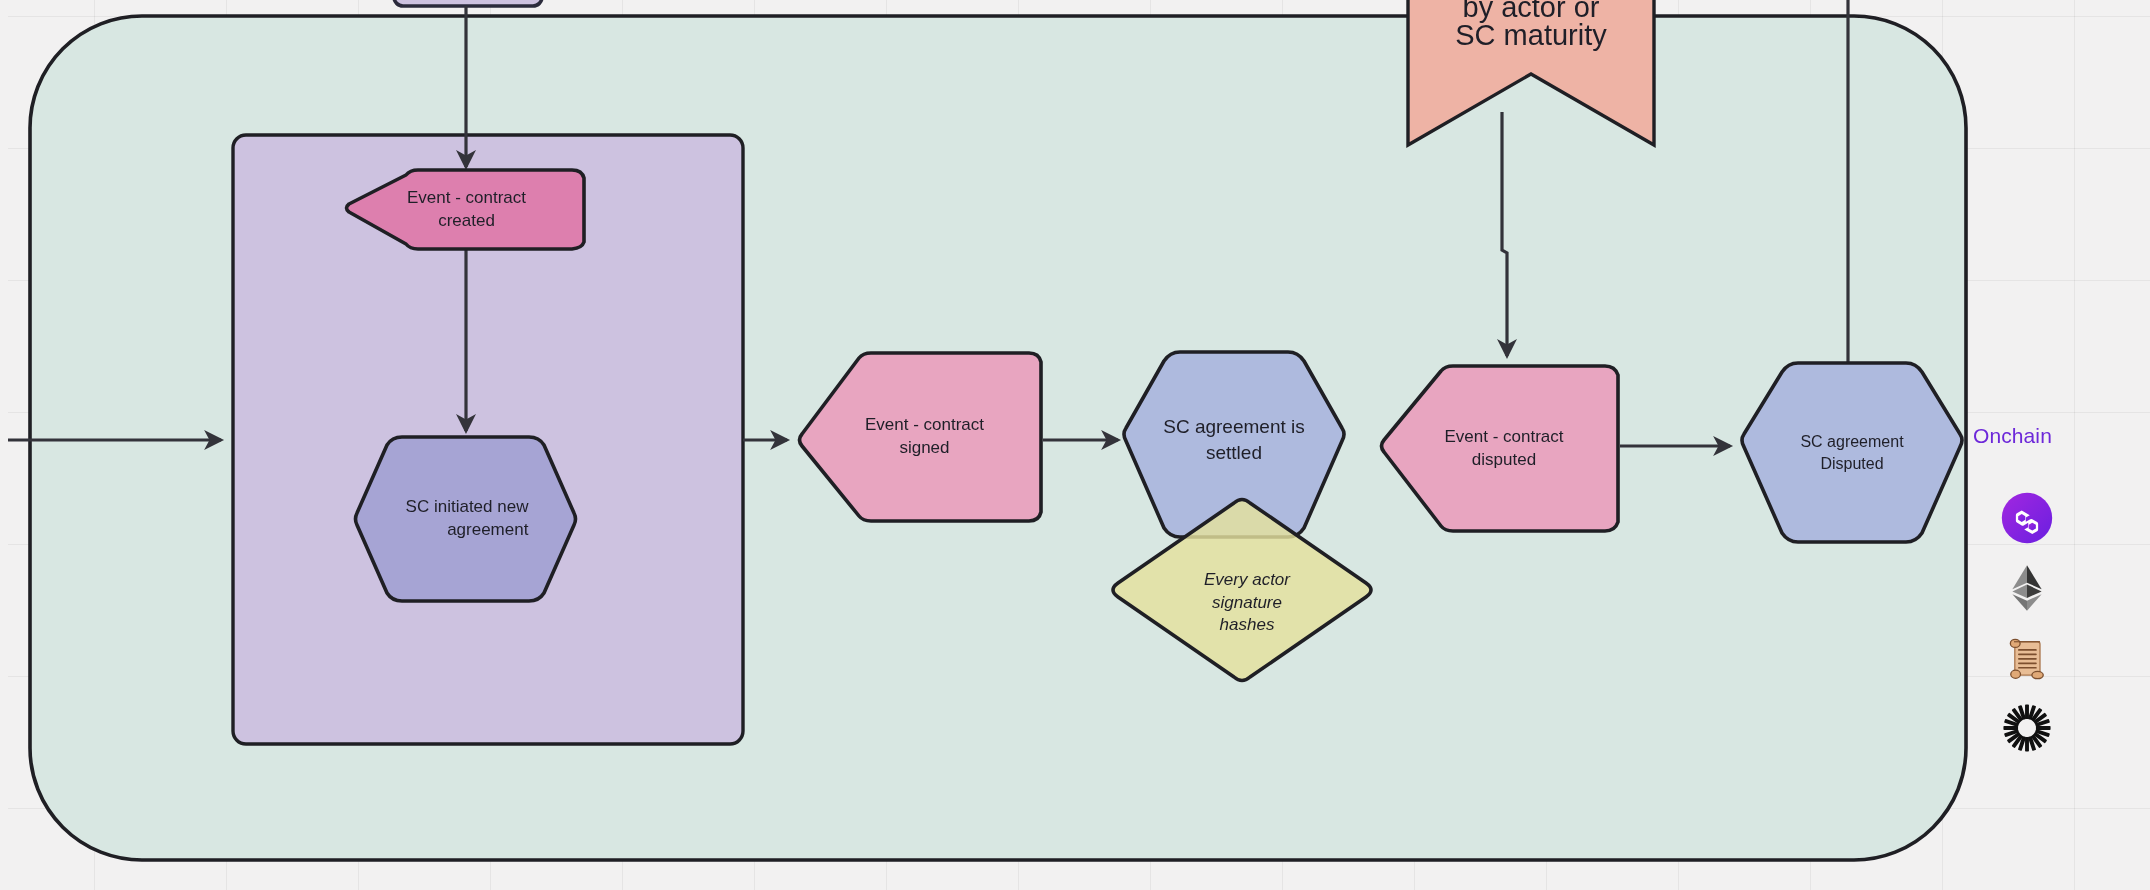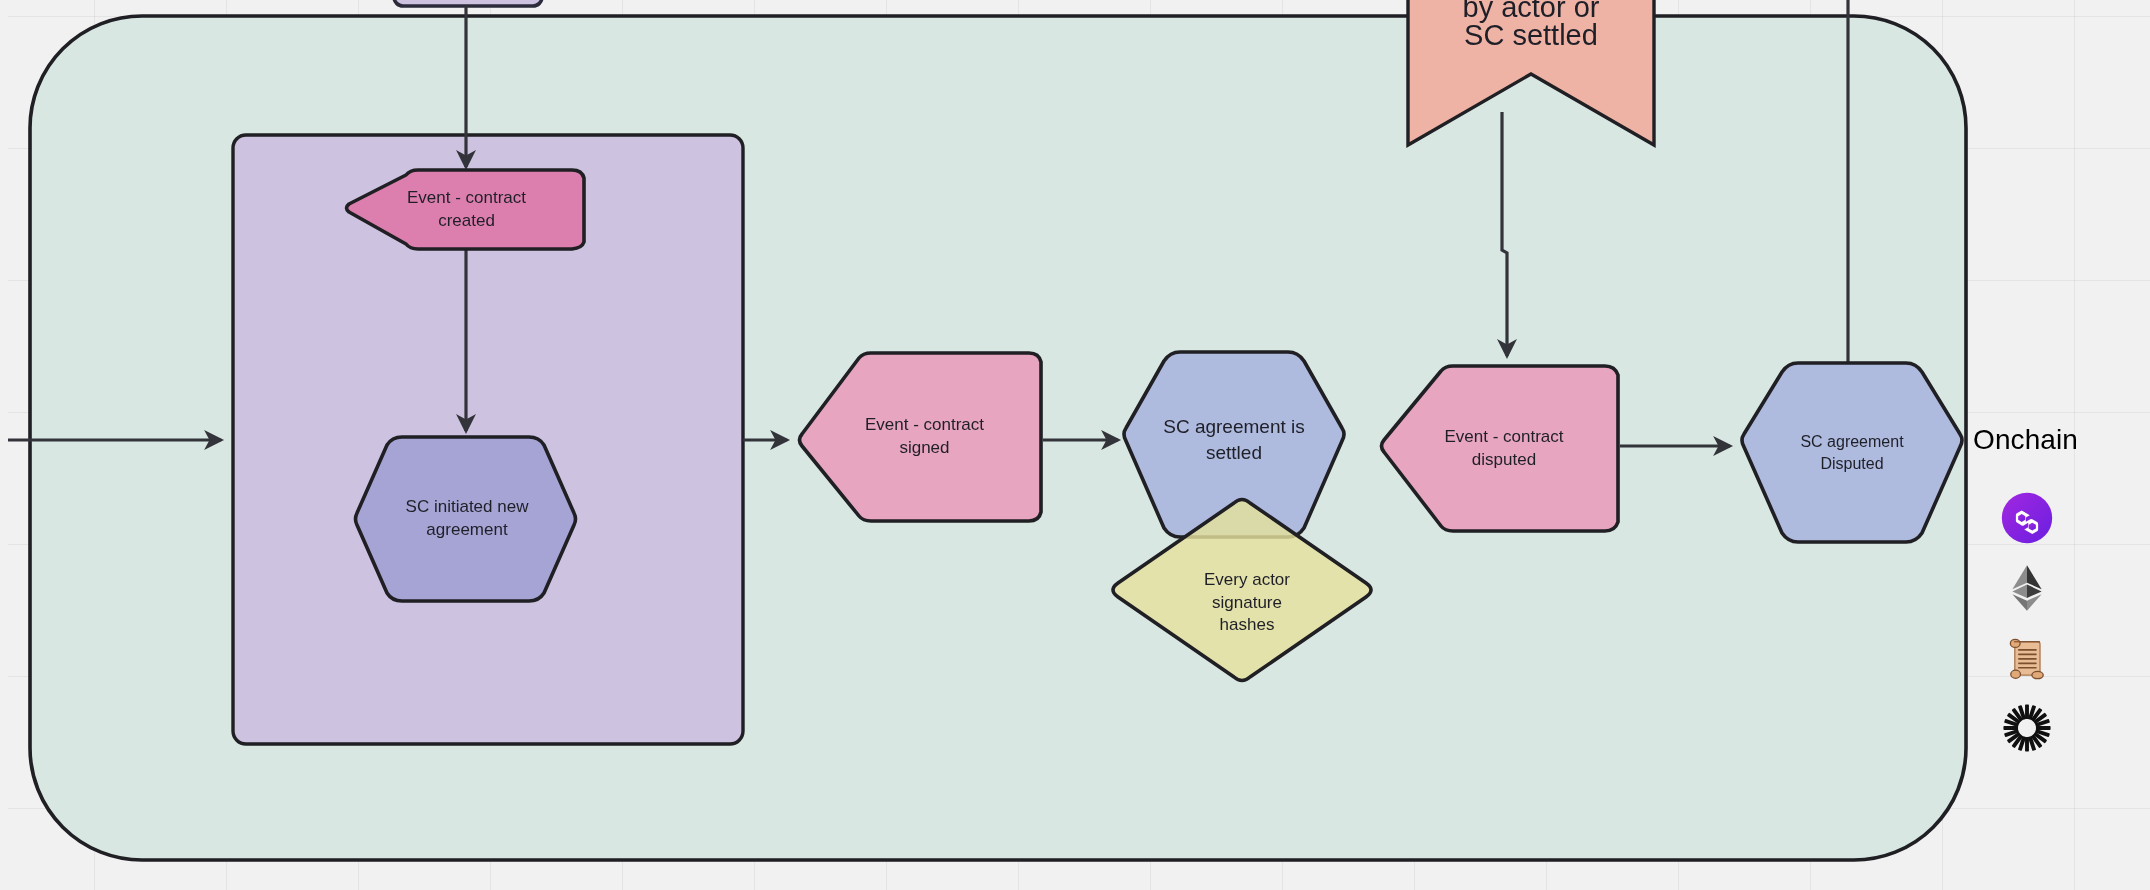--- a/index.html
+++ b/index.html
@@ -40,22 +40,22 @@
     align-items: center;
     justify-content: center;
     text-align: center;
     color: #1f1f28;
     line-height: 1.33;
     pointer-events: none;
     white-space: pre-line;
   }
   .lane-title {
     position: absolute;
-    font-size: 28px;
-    color: #000000;
+    font-size: 21px;
+    color: #6d28d9;
     letter-spacing: 0.1px;
     white-space: nowrap;
   }
   .icon-stack {
     position: absolute;
     display: flex;
     flex-direction: column;
     align-items: center;
     gap: 18px;
   }
@@ -115,36 +115,36 @@
 
     <path d="M 1433 371 Q 1437 366 1445 366 L 1597 366 Q 1607 366 1610 375 L 1610 522 Q 1607 531 1597 531 L 1445 531 Q 1437 531 1433 526 L 1376 452 Q 1371 446 1376 440 Z" fill="#e8a5c0" stroke="#1f1f24" stroke-width="3.6" stroke-linejoin="round"></path>
 
     <path d="M 1790 363 L 1898 363 Q 1908 363 1914 372 L 1952 434 Q 1956 440 1952 447 L 1914 533 Q 1908 542 1898 542 L 1790 542 Q 1780 542 1774 533 L 1736 447 Q 1732 440 1736 434 L 1774 372 Q 1780 363 1790 363 Z" fill="#aebade" stroke="#1f1f24" stroke-width="3.6" stroke-linejoin="round"></path>
   </svg>
 
   <div class="nodelabel" style="left:1400px; top:-48px; width:246px; height:110px; font-size:29px; line-height:1.38;">
     <span>by actor or</span>
   </div>
   <div class="nodelabel" style="left:1400px; top:18px; width:246px; height:34px; font-size:29px;">
-    <span>SC settled</span>
+    <span>SC maturity</span>
   </div>
 
   <div class="nodelabel" style="left:341px; top:170px; width:235px; height:79px; font-size:17px;">Event - contract
 created</div>
 
-  <div class="nodelabel" style="left:349px; top:437px; width:220px; height:164px; font-size:17px;">SC initiated new
+  <div class="nodelabel" style="left:349px; top:437px; width:220px; height:164px; font-size:17px;text-align:right;">SC initiated new
 agreement</div>
 
   <div class="nodelabel" style="left:800px; top:353px; width:233px; height:168px; font-size:17px;">Event - contract
 signed</div>
 
   <div class="nodelabel" style="left:1114px; top:352px; width:224px; height:175px; font-size:19px;">SC agreement is
 settled</div>
 
-  <div class="nodelabel" style="left:1110px; top:528px; width:258px; height:150px; font-size:17px;">Every actor
+  <div class="nodelabel" style="left:1110px; top:528px; width:258px; height:150px; font-size:17px;font-style:italic;">Every actor
 signature
 hashes</div>
 
   <div class="nodelabel" style="left:1382px; top:366px; width:228px; height:165px; font-size:17px;">Event - contract
 disputed</div>
 
   <div class="nodelabel" style="left:1732px; top:363px; width:224px; height:179px; font-size:16px;">SC agreement
 Disputed</div>
 
   <div class="lane-title" style="left:1965px; top:424px;">Onchain</div>

